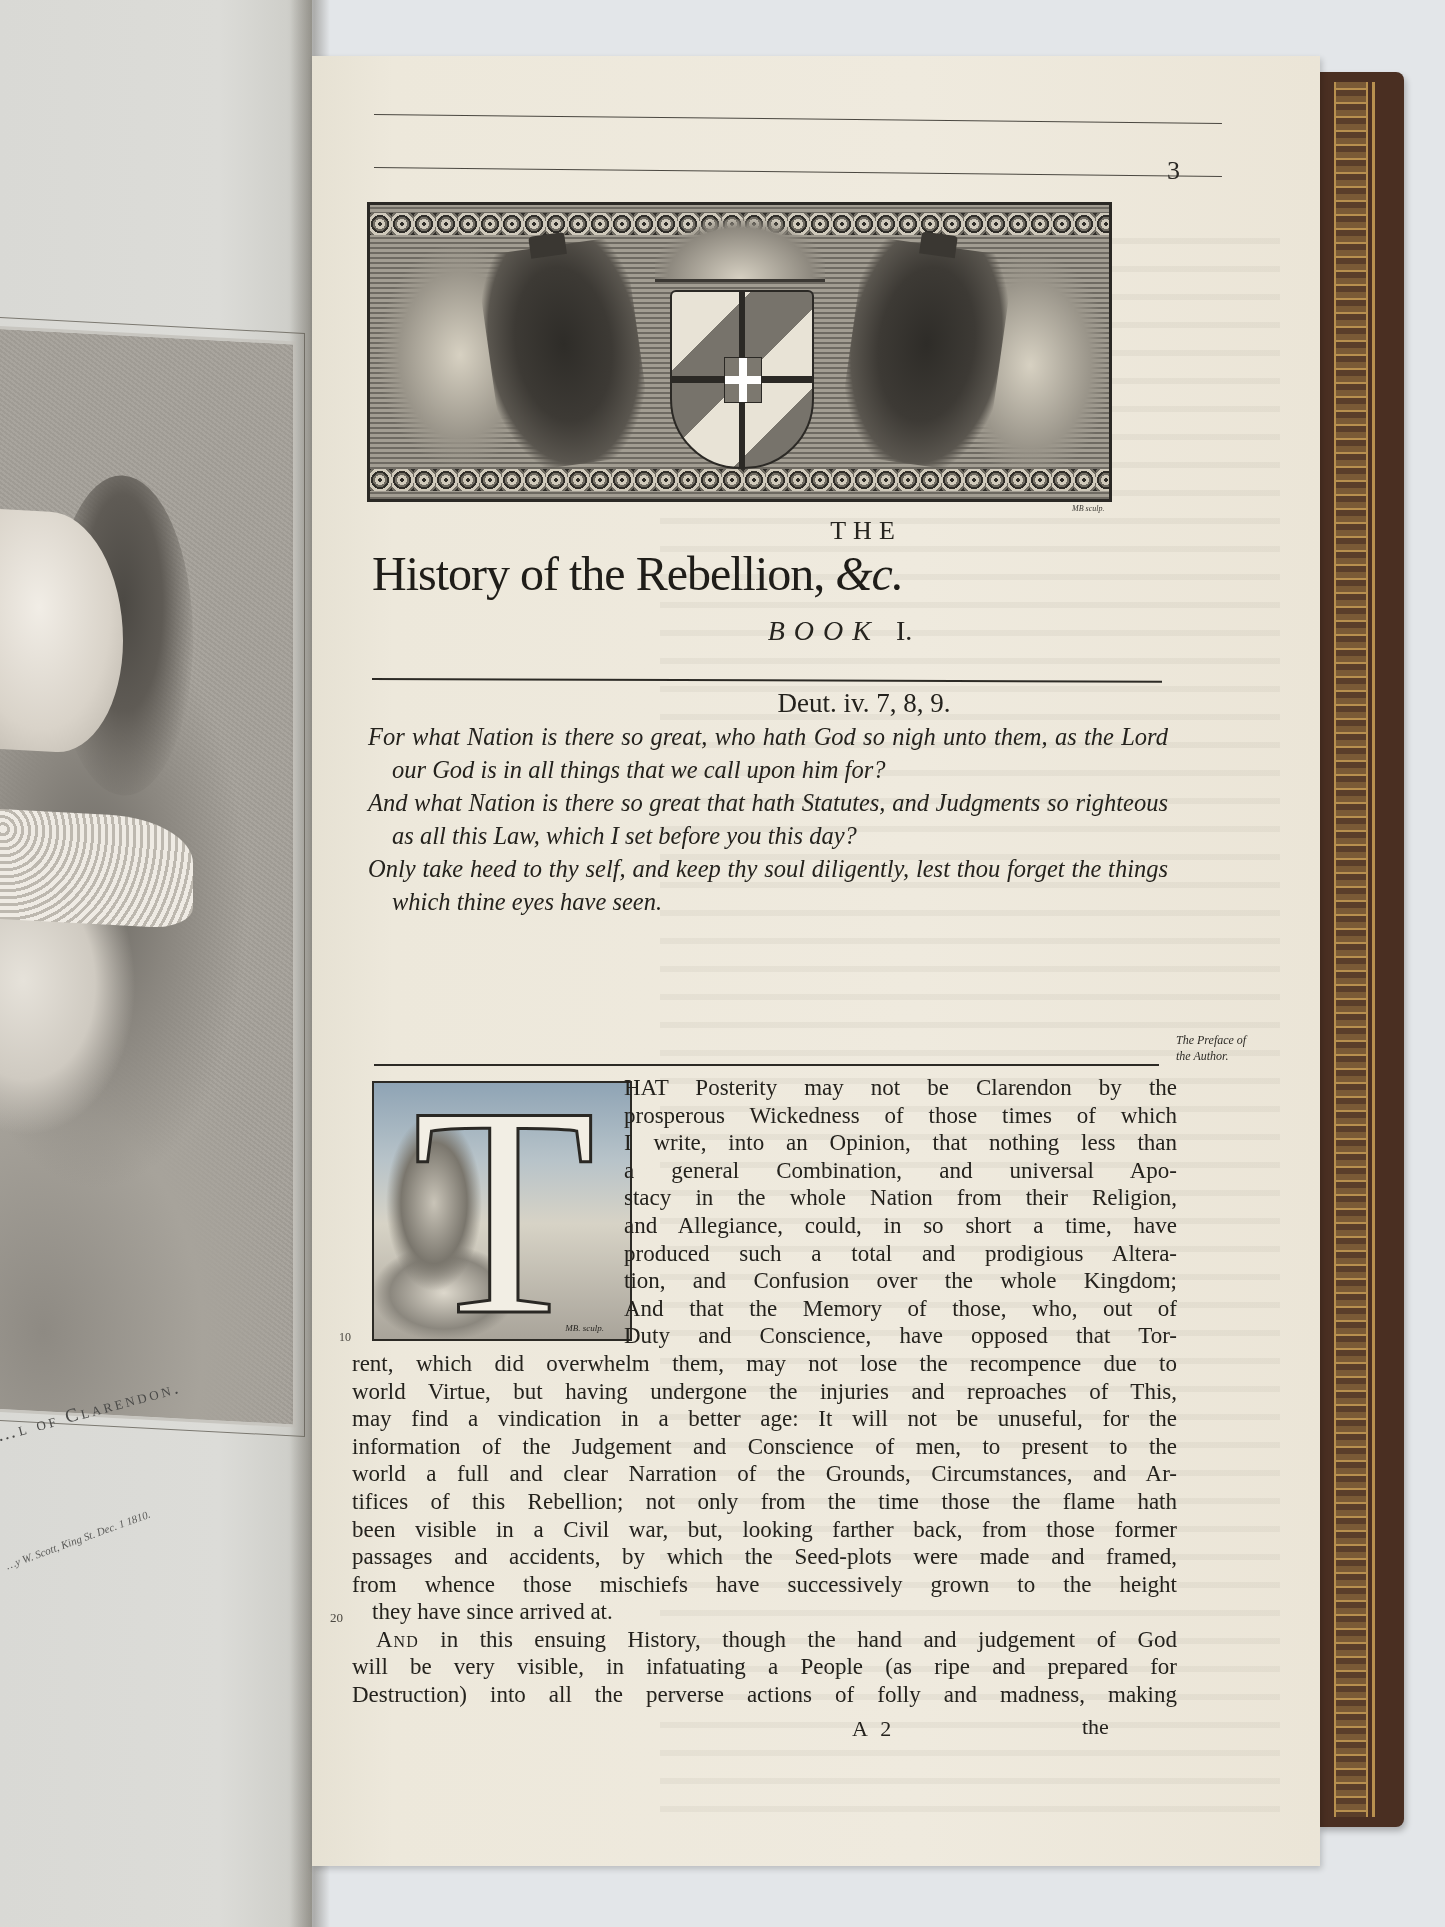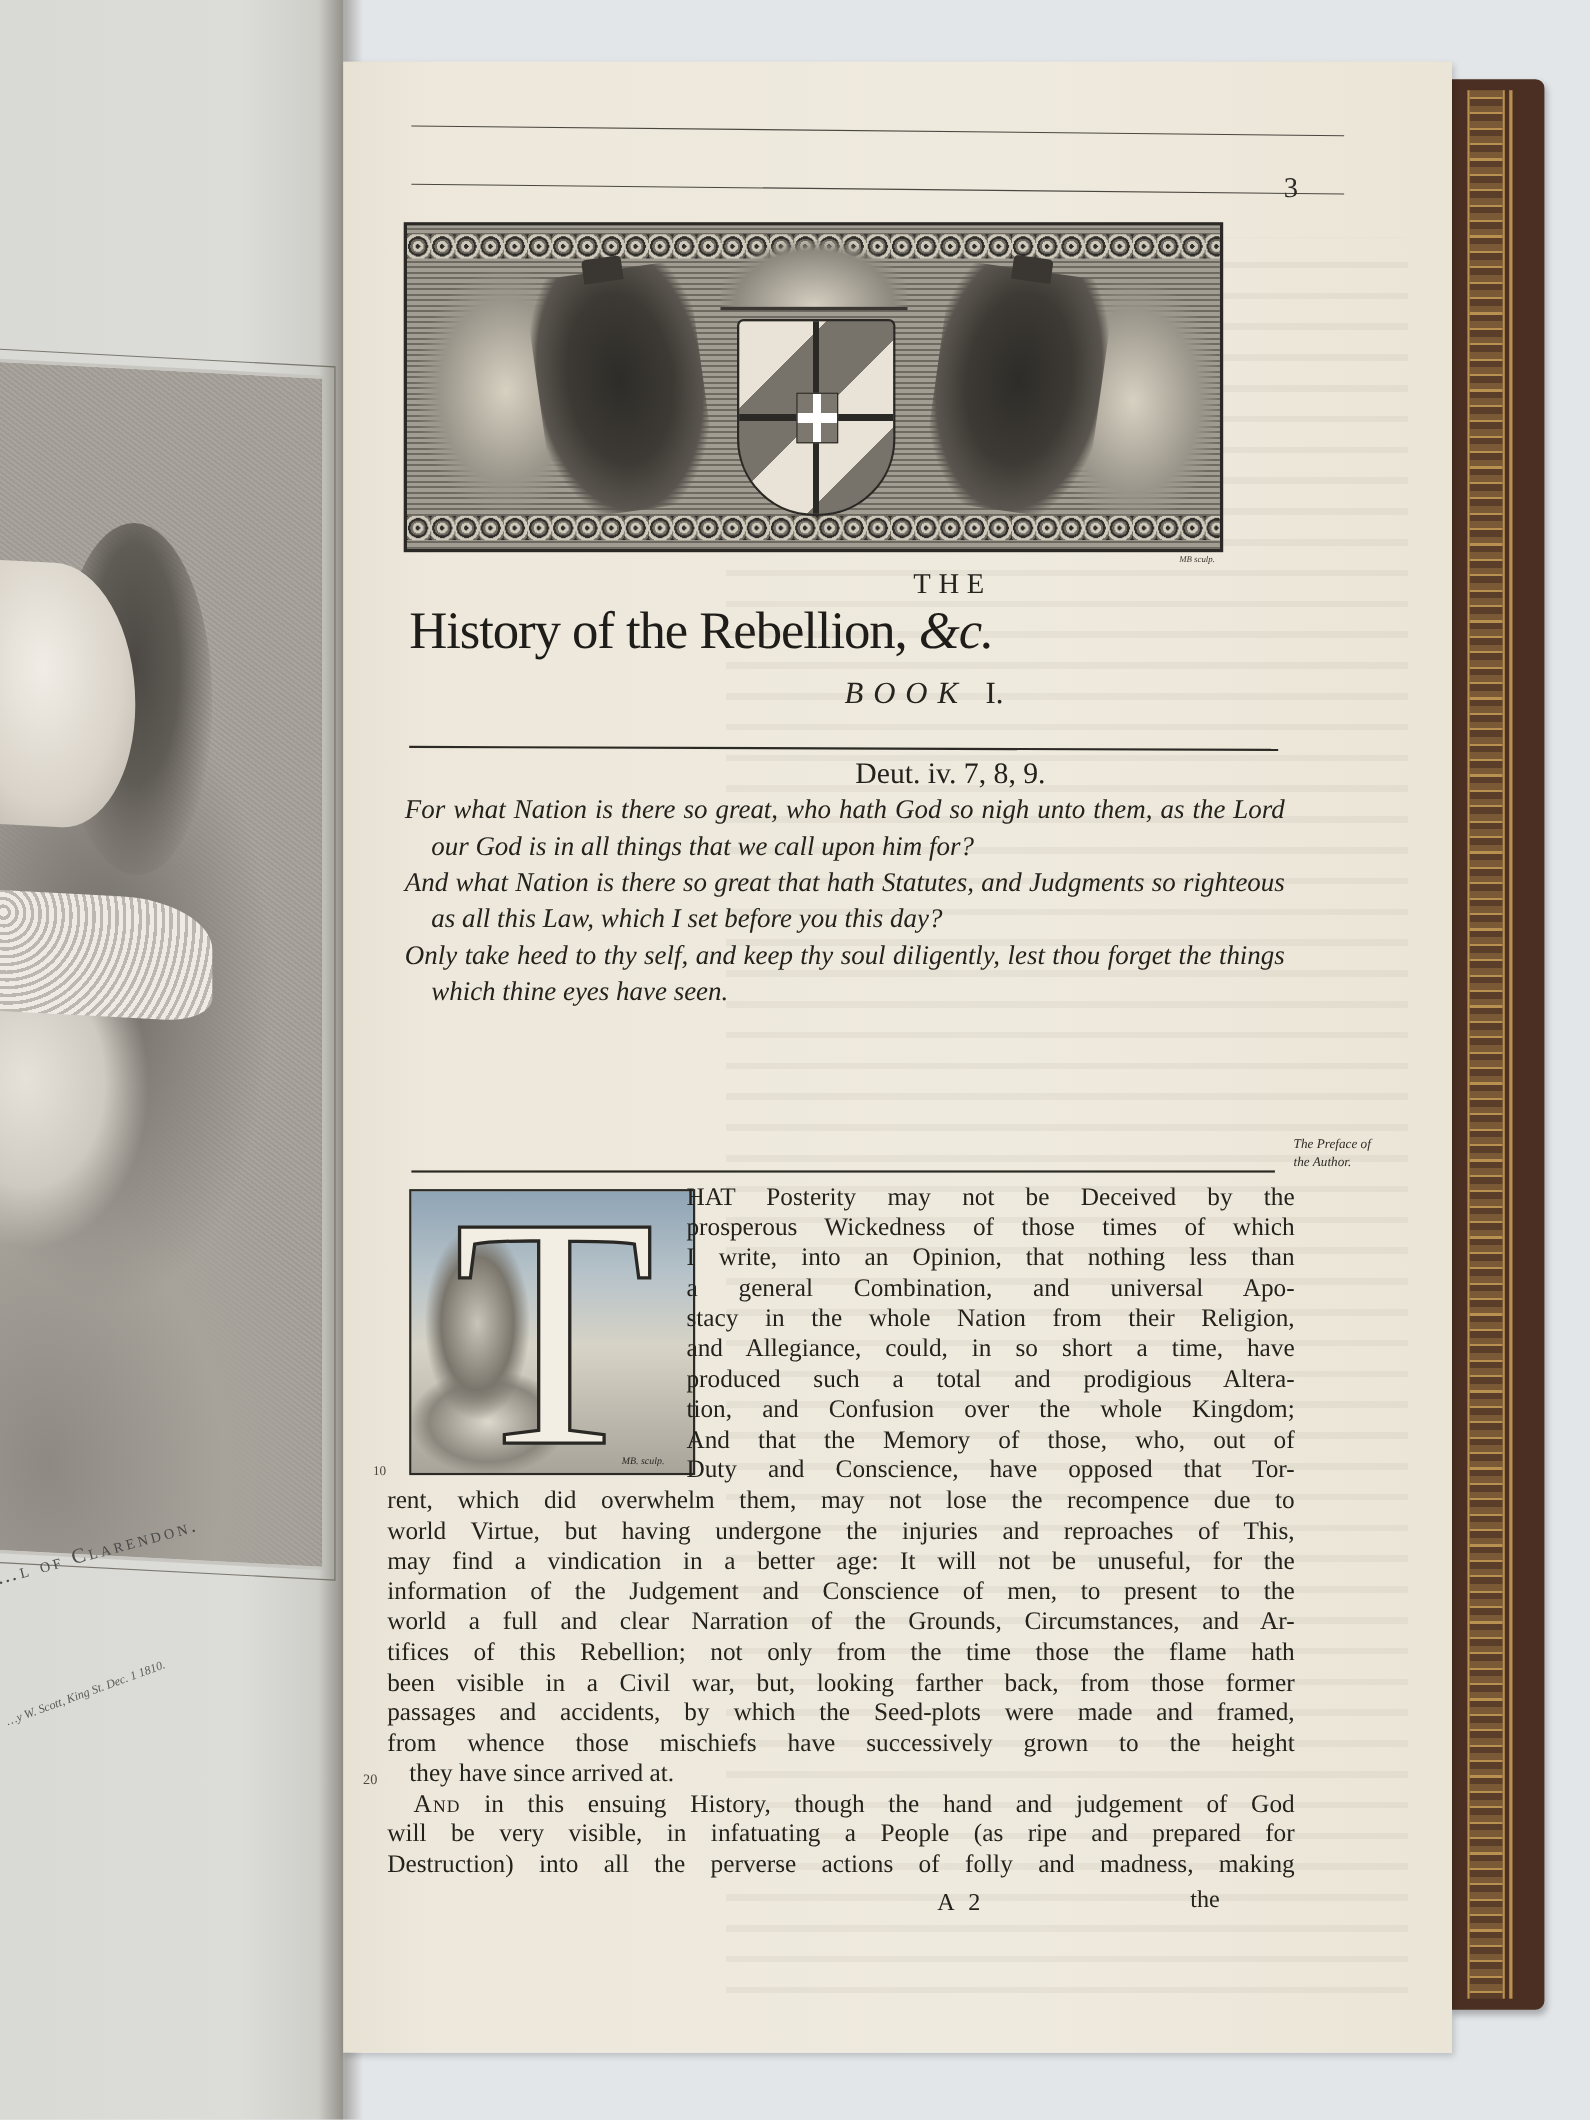--- a/index.html
+++ b/index.html
@@ -289,21 +289,21 @@
     <div class="drop-cap-letter">T</div>
     <div class="drop-cap-sig">MB. sculp.</div>
   </div>
 
   <div class="margin-note">
     <div>The Preface of</div>
     <div>the Author.</div>
   </div>
 
   <div class="body-text">
-    <span class="line indent-cap">HAT Posterity may not be Deceived by the</span>
+    <span class="line indent-cap">HAT Posterity may not be Clarendon by the</span>
     <span class="line indent-cap">prosperous Wickedness of those times of which</span>
     <span class="line indent-cap">I write, into an Opinion, that nothing less than</span>
     <span class="line indent-cap">a general Combination, and universal Apo-</span>
     <span class="line indent-cap">stacy in the whole Nation from their Religion,</span>
     <span class="line indent-cap">and Allegiance, could, in so short a time, have</span>
     <span class="line indent-cap">produced such a total and prodigious Altera-</span>
     <span class="line indent-cap">tion, and Confusion over the whole Kingdom;</span>
     <span class="line indent-cap">And that the Memory of those, who, out of</span>
     <span class="line indent-cap">Duty and Conscience, have opposed that Tor-</span>
     <span class="line">rent, which did overwhelm them, may not lose the recompence due to</span>

